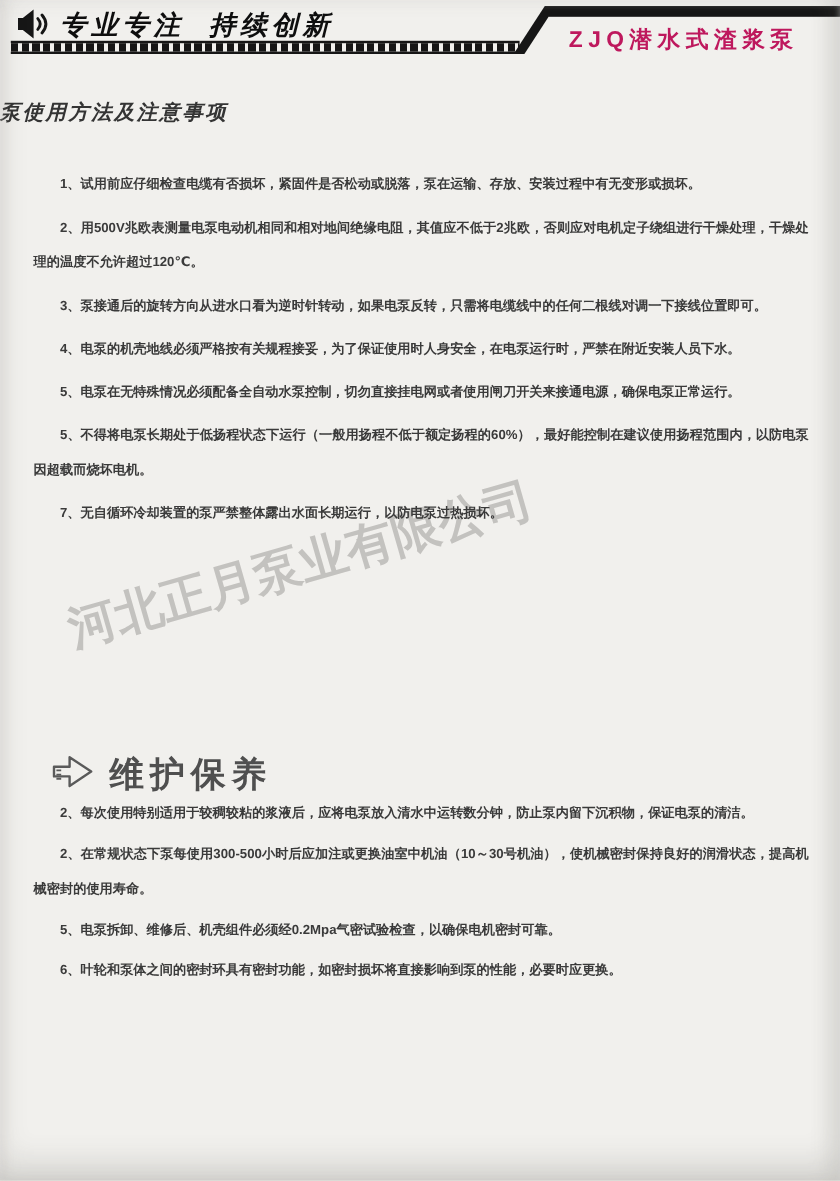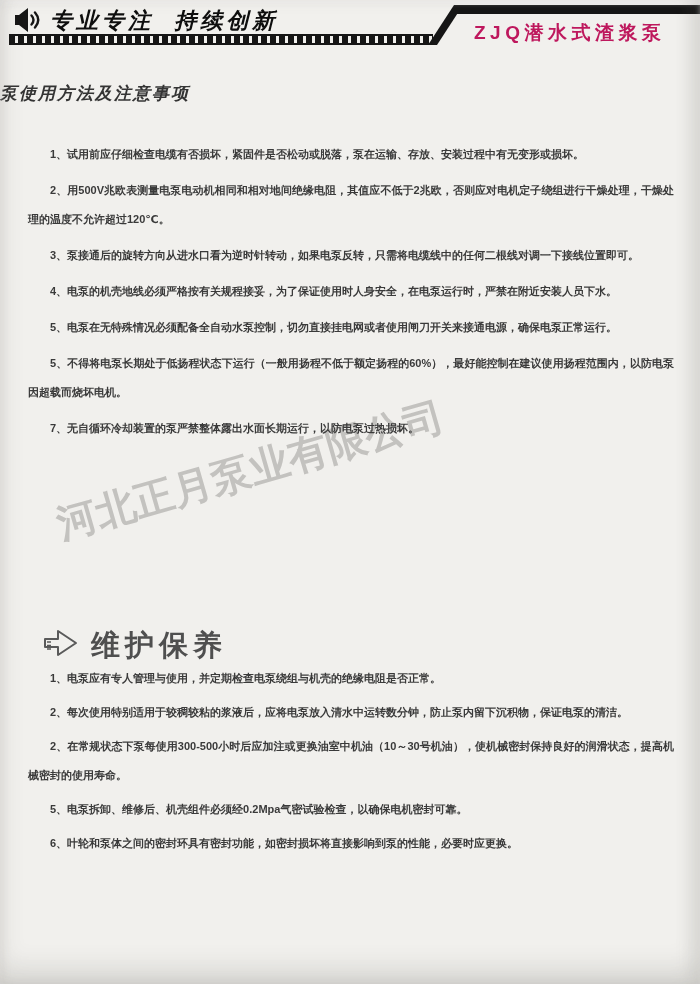--- a/index.html
+++ b/index.html
@@ -108,21 +108,20 @@
 
   <div class="section-head">
     <svg width="38" height="34" viewBox="0 0 38 34" aria-hidden="true">
       <path d="M5 13 h13 V5 l18 12 -18 12 v-8 H5 z" fill="none" stroke="#5a5a5a" stroke-width="2" stroke-linejoin="round"></path>
       <path d="M7 16 h4 M7 19.5 h4 M7 23 h4" stroke="#5a5a5a" stroke-width="1.6"></path>
     </svg>
     <h2>维护保养</h2>
   </div>
 
   <section class="bodytext maintenance">
-    <p>1、电泵应有专人管理与使用，并定期检查电泵绕组与机壳的绝缘电阻是否正常。</p>
     <p>2、每次使用特别适用于较稠较粘的浆液后，应将电泵放入清水中运转数分钟，防止泵内留下沉积物，保证电泵的清洁。</p>
     <p>2、在常规状态下泵每使用300-500小时后应加注或更换油室中机油（10～30号机油），使机械密封保持良好的润滑状态，提高机械密封的使用寿命。</p>
     <p>5、电泵拆卸、维修后、机壳组件必须经0.2Mpa气密试验检查，以确保电机密封可靠。</p>
     <p>6、叶轮和泵体之间的密封环具有密封功能，如密封损坏将直接影响到泵的性能，必要时应更换。</p>
   </section>
 
   <div class="watermark">河北正月泵业有限公司</div>
 
 </div>
 

